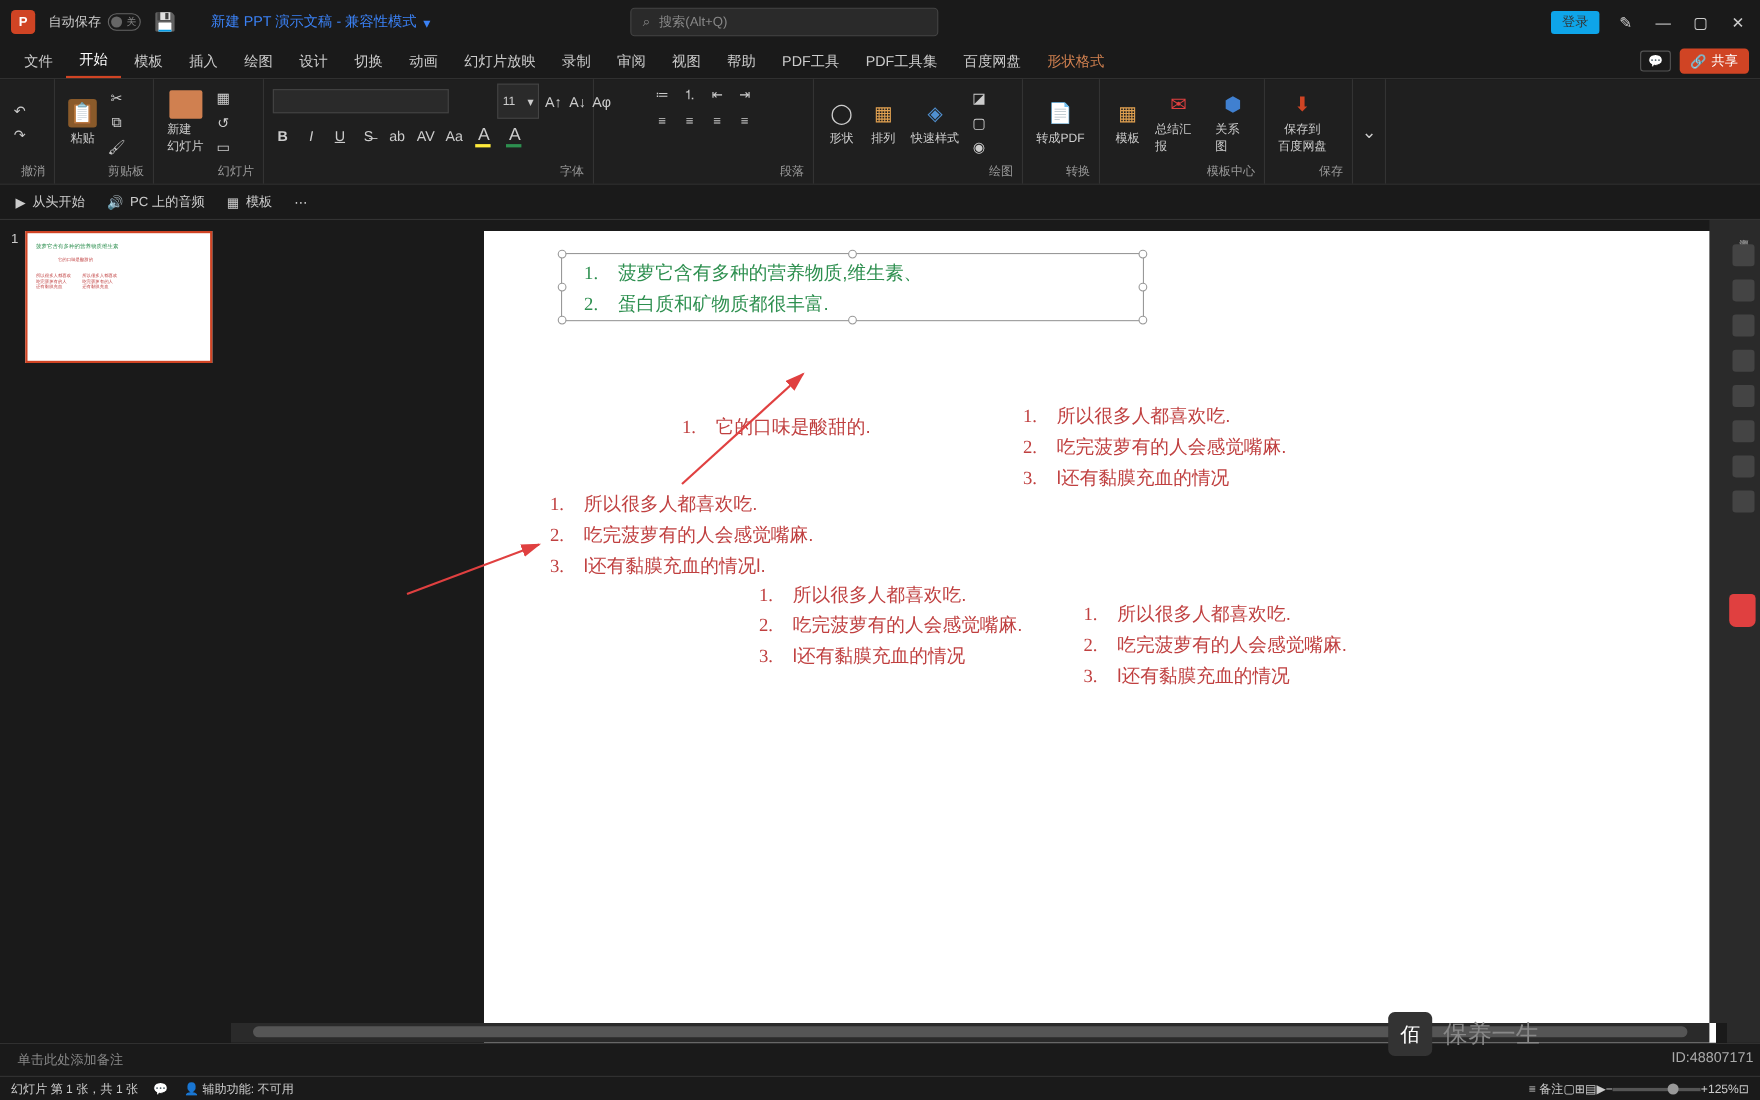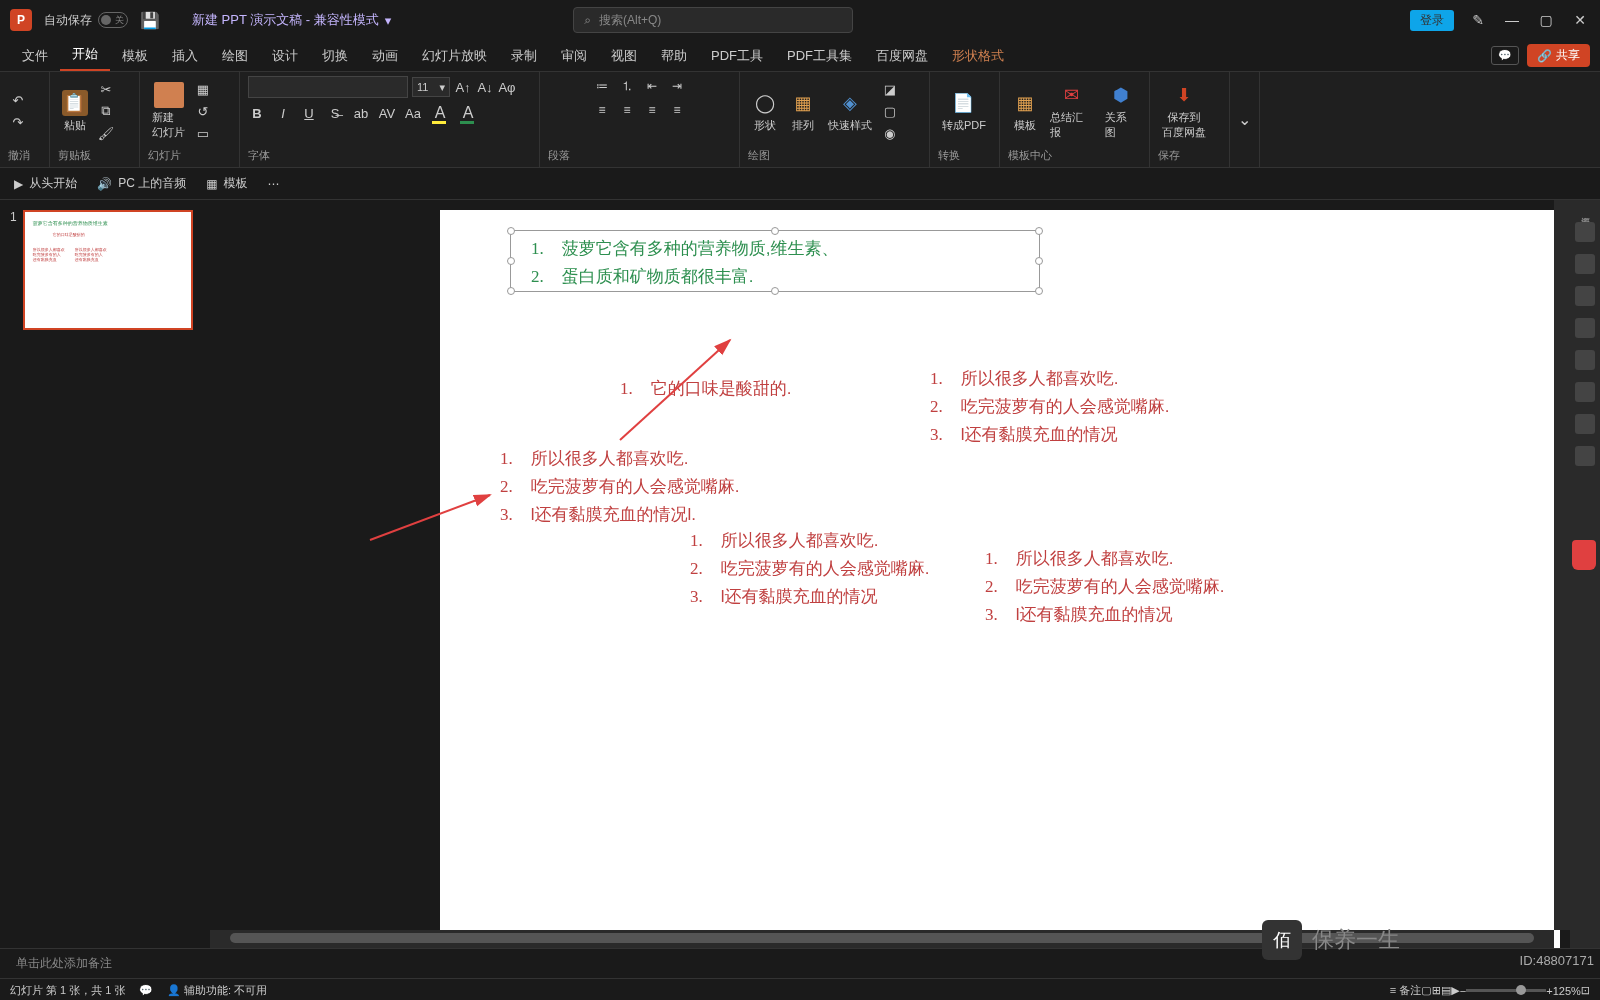--- a/index.html
+++ b/index.html
@@ -3,41 +3,41 @@
 <meta charset="utf-8">
 <style>
 * { margin: 0; padding: 0; box-sizing: border-box; font-family: "Microsoft YaHei", sans-serif; }
 body { background: #1a1a1a; color: #ccc; width: 1600px; height: 1000px; overflow: hidden; position: relative; }
 .titlebar { height: 40px; background: #1a1a1a; display: flex; align-items: center; padding: 0 10px; gap: 12px; }
 .p-icon { width: 22px; height: 22px; background: #d04424; border-radius: 4px; display: flex; align-items: center; justify-content: center; color: #fff; font-size: 12px; font-weight: bold; }
 .autosave { display: flex; align-items: center; gap: 6px; font-size: 12px; }
 .toggle { width: 30px; height: 16px; border: 1px solid #666; border-radius: 8px; position: relative; display: flex; align-items: center; }
 .toggle-knob { width: 10px; height: 10px; background: #666; border-radius: 50%; margin-left: 2px; }
 .save-btn { font-size: 16px; cursor: pointer; }
-.doc-title { font-size: 13px; color: #c4b5fd; margin-left: 20px; display: flex; align-items: center; gap: 6px; }
+.doc-title { font-size: 13px; color: #3b82f6; margin-left: 20px; display: flex; align-items: center; gap: 6px; }
 .search-box { margin-left: 170px; width: 280px; height: 26px; background: #2a2a2a; border: 1px solid #444; border-radius: 4px; display: flex; align-items: center; padding: 0 10px; color: #888; font-size: 12px; gap: 8px; }
 .title-right { margin-left: auto; display: flex; align-items: center; gap: 14px; }
 .login-btn { background: #0ea5e9; color: #333; padding: 2px 10px; border-radius: 3px; font-size: 12px; }
 .win-btn { width: 20px; text-align: center; font-size: 14px; cursor: pointer; }
 .tabs { height: 32px; display: flex; align-items: flex-end; padding: 0 10px; gap: 0; border-bottom: 1px solid #333; }
 .tab { padding: 6px 12px; font-size: 13px; color: #ccc; cursor: pointer; }
 .tab.active { color: #fff; border-bottom: 2px solid #d04424; }
 .tab.contextual { color: #d08050; }
 .tab-right { margin-left: auto; display: flex; align-items: center; gap: 8px; padding-bottom: 4px; }
 .share-btn { background: #d04424; color: #fff; padding: 3px 10px; border-radius: 4px; font-size: 12px; display: flex; align-items: center; gap: 4px; }
 .ribbon { height: 96px; background: #1f1f1f; display: flex; border-bottom: 1px solid #333; }
 .rgroup { border-right: 1px solid #333; padding: 4px 8px; display: flex; flex-direction: column; justify-content: space-between; }
-.rgroup-label { text-align: left; font-size: 11px; color: #999; padding-top: 2px; }
+.rgroup-label { text-align: right; font-size: 11px; color: #999; padding-top: 2px; }
 .rgroup-body { display: flex; align-items: center; gap: 4px; flex: 1; }
 .rbtn { display: flex; flex-direction: column; align-items: center; gap: 2px; font-size: 11px; color: #ccc; padding: 2px 4px; cursor: pointer; }
 .rbtn-icon { width: 26px; height: 26px; display: flex; align-items: center; justify-content: center; font-size: 18px; }
 .rbtn-sm { width: 20px; height: 20px; display: flex; align-items: center; justify-content: center; font-size: 13px; cursor: pointer; }
 .rcol { display: flex; flex-direction: column; gap: 2px; justify-content: center; }
 .font-sel { width: 160px; height: 22px; background: #2a2a2a; border: 1px solid #444; }
-.size-sel { width: 38px; height: 20px; background: #2a2a2a; border: 1px solid #444; color: #ccc; font-size: 11px; display: flex; align-items: center; padding: 0 4px; justify-content: space-between; }
+.size-sel { width: 38px; height: 32px; background: #2a2a2a; border: 1px solid #444; color: #ccc; font-size: 11px; display: flex; align-items: center; padding: 0 4px; justify-content: space-between; margin-left: 40px; }
 .font-row { display: flex; gap: 4px; align-items: center; }
 .font-row2 { display: flex; gap: 8px; align-items: center; margin-top: 6px; }
 .fbtn { width: 18px; text-align: center; font-size: 13px; cursor: pointer; }
 .color-btn { position: relative; width: 20px; text-align: center; }
 .color-bar { position: absolute; bottom: -2px; left: 2px; right: 4px; height: 3px; }
 .para-grid { display: grid; grid-template-columns: repeat(4, 22px); gap: 3px; }
 .pbtn { width: 22px; height: 20px; display: flex; align-items: center; justify-content: center; font-size: 12px; cursor: pointer; }
 .quickbar { height: 32px; background: #1a1a1a; display: flex; align-items: center; padding: 0 14px; gap: 20px; font-size: 12px; color: #ccc; border-bottom: 1px solid #333; }
 .qitem { display: flex; align-items: center; gap: 6px; cursor: pointer; }
 .workspace { display: flex; height: 748px; }

